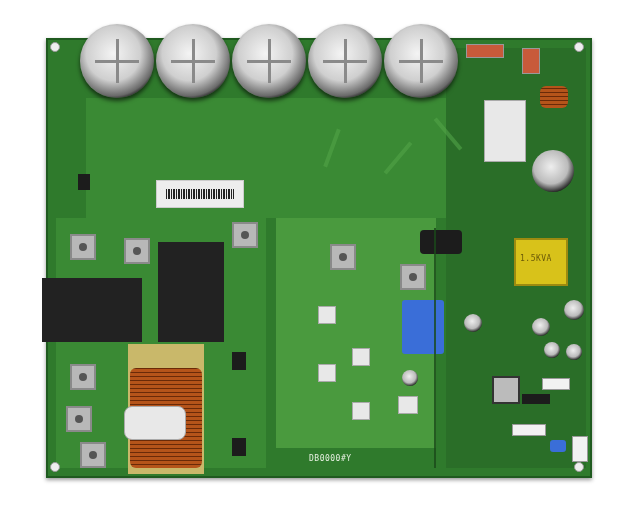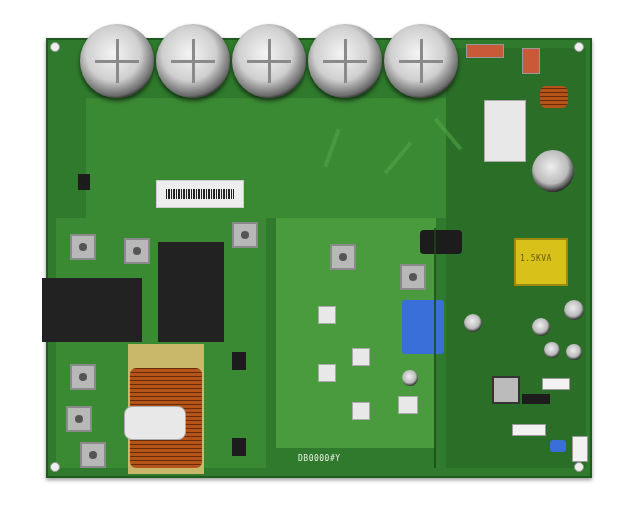--- a/index.html
+++ b/index.html
@@ -100,19 +100,19 @@
   <div class="scap" style="left:520px;top:306px;width:16px;height:16px;"></div>
   <div class="scap" style="left:356px;top:332px;width:16px;height:16px;"></div>
 
   <div class="ic" style="left:446px;top:338px;width:24px;height:24px;background:#bbb;border:2px solid #333;"></div>
   <div class="ic" style="left:476px;top:356px;width:28px;height:10px;"></div>
   <div class="conn" style="left:496px;top:340px;width:26px;height:10px;"></div>
   <div class="conn" style="left:466px;top:386px;width:32px;height:10px;"></div>
   <div class="conn" style="left:526px;top:398px;width:14px;height:24px;"></div>
   <div class="blue" style="left:504px;top:402px;width:16px;height:12px;"></div>
 
-  <div class="silk" style="left:252px;top:416px;">DB0000#Y</div>
+  <div class="silk" style="left:263px;top:416px;">DB0000#Y</div>
 
   <div class="trace" style="left:284px;top:90px;width:4px;height:40px;transform:rotate(20deg);"></div>
   <div class="trace" style="left:350px;top:100px;width:4px;height:40px;transform:rotate(40deg);"></div>
   <div class="trace" style="left:400px;top:76px;width:4px;height:40px;transform:rotate(-40deg);"></div>
   <div class="trace" style="left:388px;top:190px;width:2px;height:240px;background:#1a4a1a;opacity:.8;"></div>
 </div>
 
 </body></html>

